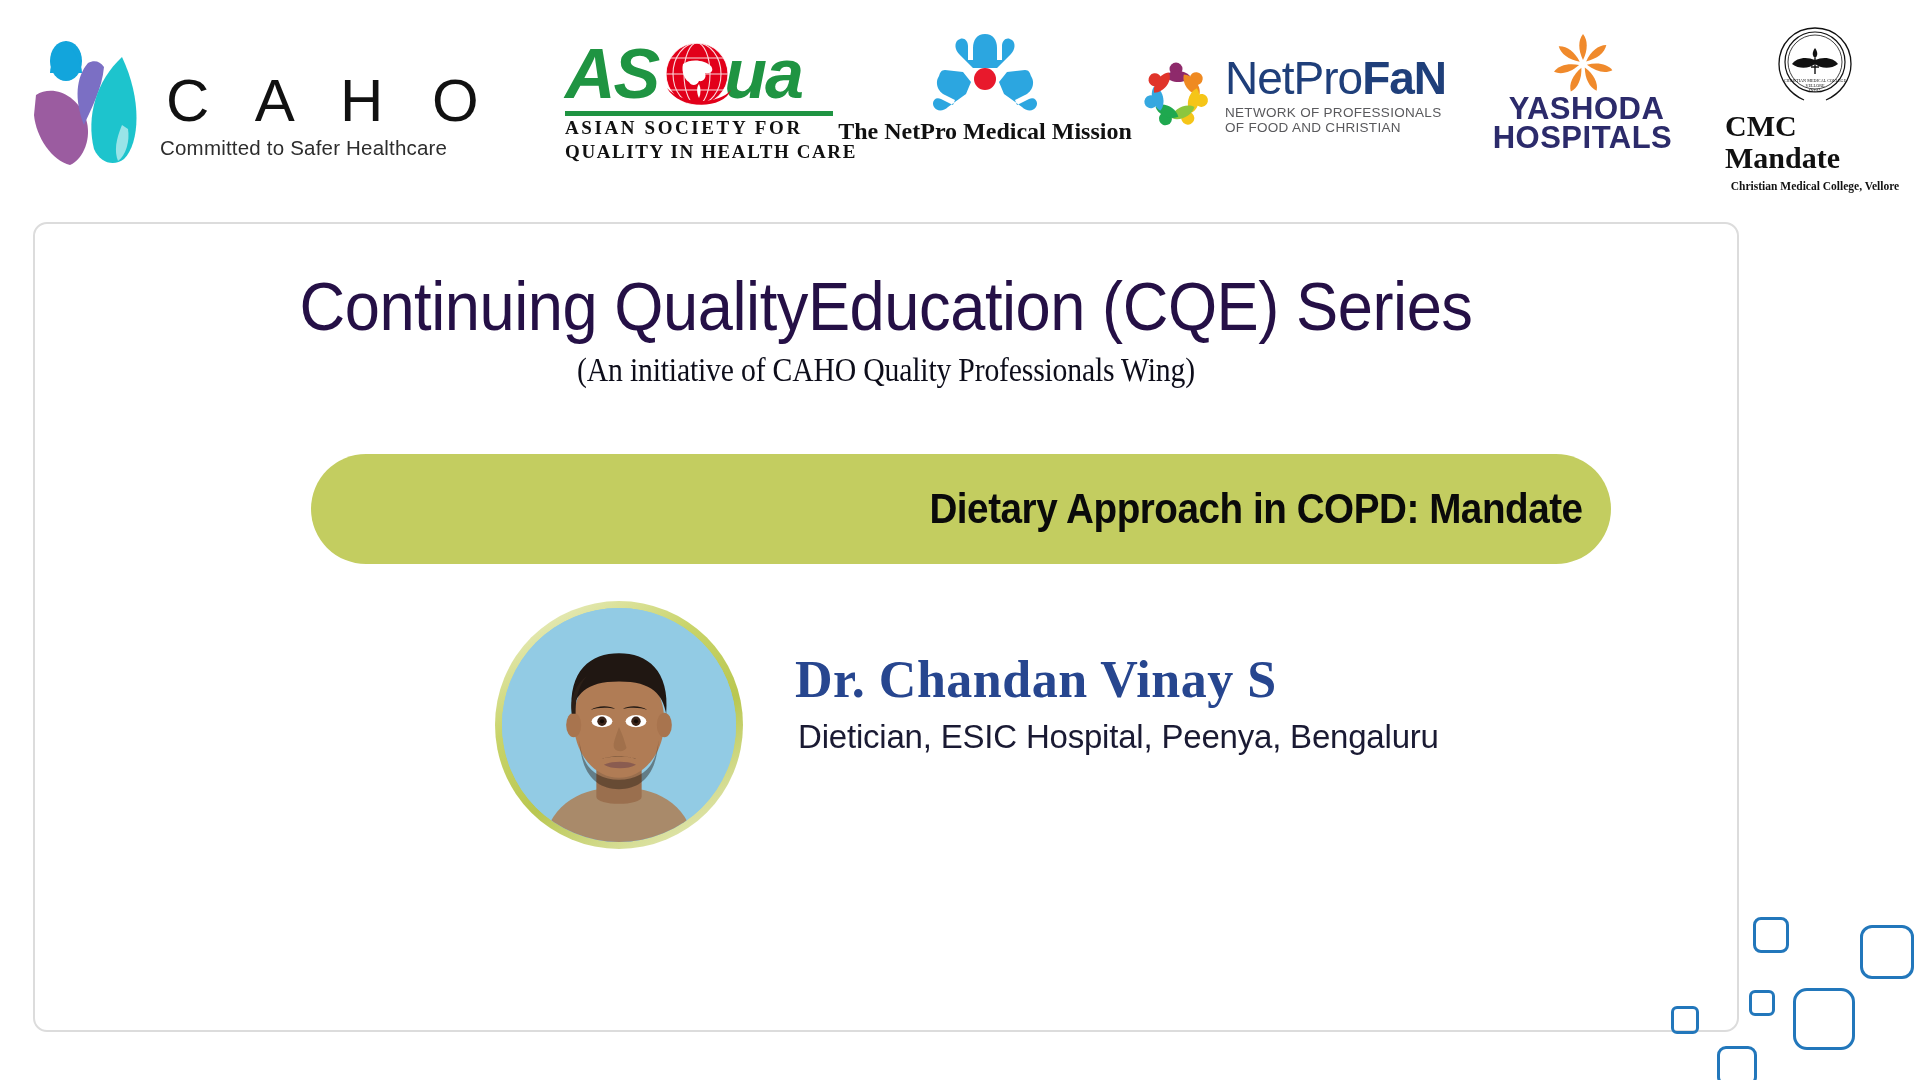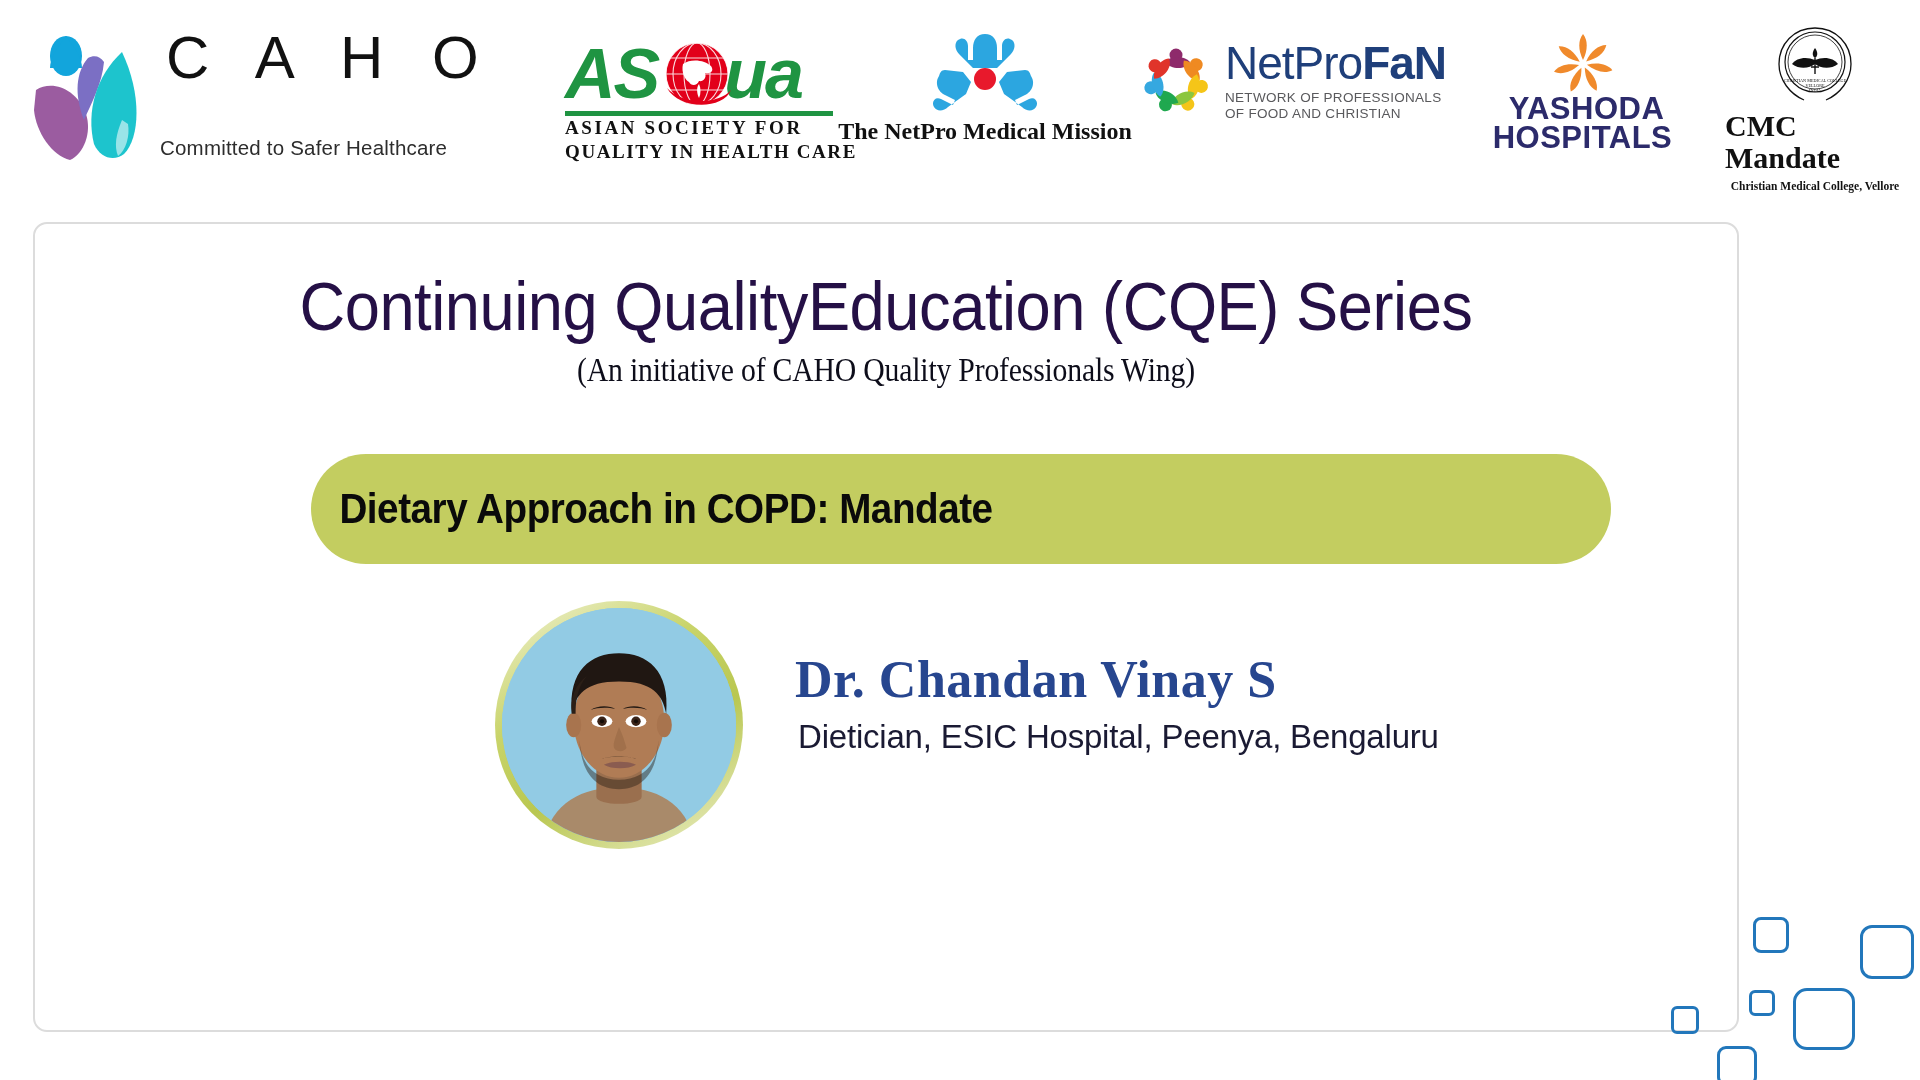--- a/index.html
+++ b/index.html
@@ -3,21 +3,21 @@
 <meta charset="utf-8">
 <style>
   * { margin:0; padding:0; box-sizing:border-box; }
   html,body { width:1920px; height:1080px; background:#ffffff; overflow:hidden; }
   body { font-family:"Liberation Sans", sans-serif; }
 
   #stage { position:relative; width:1920px; height:1080px; background:#fff; }
 
   
   #logo-strip { position:absolute; left:0; top:0; width:1920px; height:190px; }
-  .logo { position:absolute; display:flex; }
+  .logo { position:absolute; display:flex; align-items:center; }
 
   
   #logo-caho { left:30px; top:28px; width:500px; height:145px; }
   .caho-mark { position:relative; width:120px; height:135px; flex:0 0 120px; }
   .caho-word { font-family:"Liberation Sans", sans-serif; font-size:60px; letter-spacing:16px;
                color:#111; font-weight:400; line-height:1; margin-left:16px; }
   .caho-tag { position:absolute; left:130px; top:108px; font-size:20.5px; color:#2d2d2d;
               letter-spacing:.2px; white-space:nowrap; }
 
   
@@ -74,21 +74,21 @@
   #title-main { position:absolute; left:0; right:0; top:44px; text-align:center;
                 font-family:"Liberation Sans", sans-serif; font-weight:400; font-size:68px;
                 color:#251046; letter-spacing:-0.5px; line-height:76px;
                 transform:scaleX(.93); transform-origin:center; }
   #title-sub { position:absolute; left:0; right:0; top:128px; text-align:center;
                font-family:"Liberation Serif", serif; font-size:33px; color:#0d0d1a;
                letter-spacing:-0.2px; transform:scaleX(.9); transform-origin:center; }
 
   #topic-banner { position:absolute; left:276px; top:230px; width:1300px; height:110px;
                   background:#c3cd60; border-radius:55px; display:flex; align-items:center;
-                  justify-content:flex-start; }
+                  justify-content:flex-end; }
   #topic-label { font-family:"Liberation Sans", sans-serif; font-weight:bold; font-size:42px;
                  color:#0a0a0a; letter-spacing:-0.5px; transform:scaleX(.92);
                  transform-origin:center; white-space:nowrap; }
 
   #speaker-block { position:absolute; left:430px; top:377px; width:1100px; height:270px; }
 
   #speaker-photo { position:absolute; left:30px; top:0; width:248px; height:248px;
                    border-radius:50%; padding:7px;
                    background:linear-gradient(150deg,#f2f3d8 0%,#c9d46a 35%,#b9c750 60%,#eef0cf 100%); }
   .photo-inner { position:relative; width:100%; height:100%; border-radius:50%; overflow:hidden;

